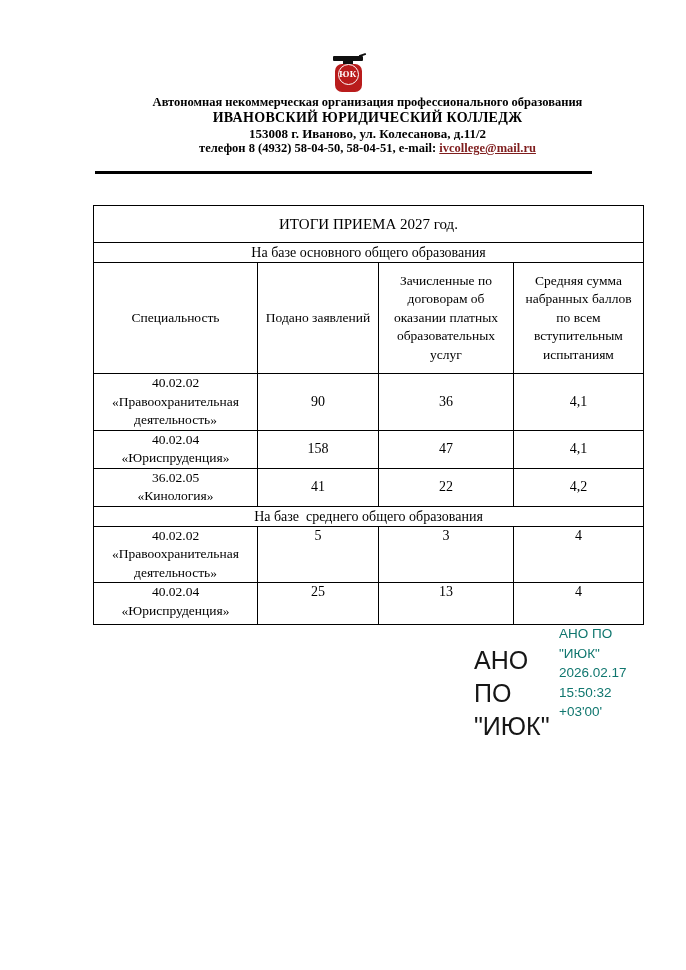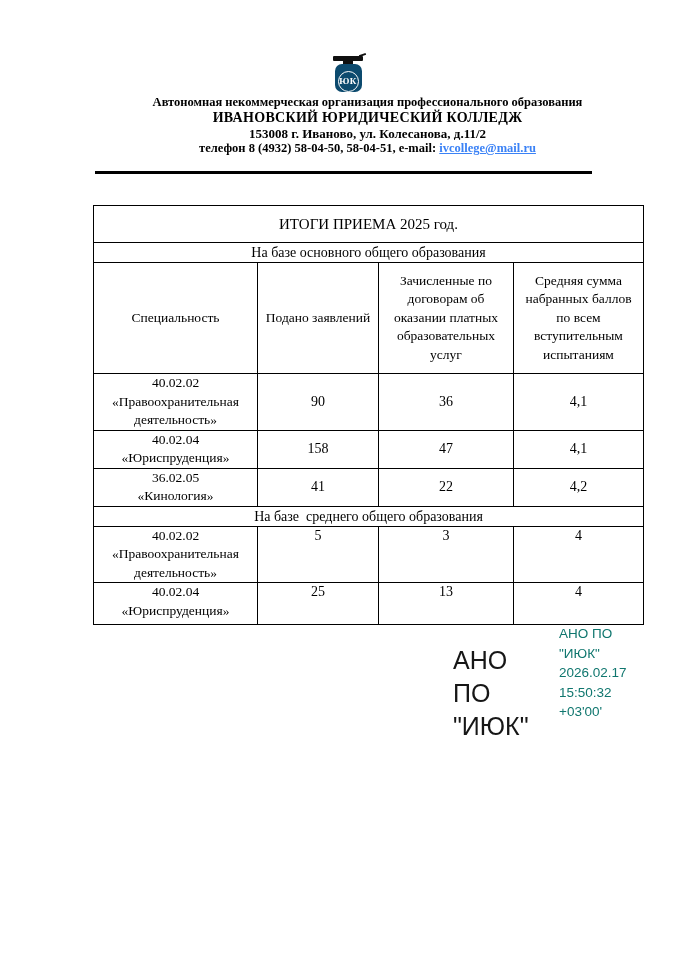--- a/index.html
+++ b/index.html
@@ -14,39 +14,39 @@
 
   
   .logo{position:absolute;left:330px;top:56px;width:36px;height:40px;}
   .logo-cap{position:relative;width:30px;height:5px;background:#101010;margin:0 auto;border-radius:1px;}
   .logo-cap::after{
     content:"";position:absolute;right:-3px;top:-2px;width:7px;height:2px;
     background:#101010;transform:rotate(-18deg);
   }
   .logo-neck{width:10px;height:3px;background:#101010;margin:0 auto;}
   .logo-body{
-    width:27px;height:28px;background:#0c4a6e;border-radius:7px;
-    margin:0 auto;display:flex;align-items:flex-end;justify-content:center;
+    width:27px;height:28px;background:#b91c1c;border-radius:7px;
+    margin:0 auto;display:flex;align-items:flex-start;justify-content:center;
   }
   .logo-ring{
     width:19px;height:19px;border:1.5px solid #fff;border-radius:50%;
     color:#fff;font-size:9px;line-height:18px;font-weight:bold;text-align:center;
     letter-spacing:0.5px;
   }
 
   
   .letterhead{
     position:absolute;left:95px;top:95px;width:545px;
     text-align:center;font-weight:bold;
   }
   .lh-line1{font-size:12.5px;line-height:15px;text-align:center;}
   .lh-line2{font-size:14px;line-height:16px;letter-spacing:0.3px;}
   .lh-line3{font-size:13px;line-height:15px;}
   .lh-line4{font-size:12.5px;line-height:15px;}
-  .email-link{color:#3b82f6;text-decoration:underline;font-weight:bold;}
+  .email-link{color:#7f1d1d;text-decoration:underline;font-weight:bold;}
 
   .header-rule{
     position:absolute;left:95px;top:171px;width:497px;height:2.5px;
     background:#000;
   }
 
   
   table.results{
     position:absolute;left:93px;top:205px;width:550px;
     border-collapse:collapse;table-layout:fixed;
@@ -66,21 +66,21 @@
   tr.row-top td{vertical-align:top;}
   tr.r1 td{height:55px;}
   tr.r2 td{height:37px;}
   tr.r3 td{height:35px;}
   tr.r4 td{height:54px;}
   tr.r5 td{height:41px;}
   .num{font-size:14px;}
 
   
   .sig-stamp{
-    position:absolute;left:453px;top:644px;
+    position:absolute;left:474px;top:644px;
     font-family:"Liberation Sans","DejaVu Sans",sans-serif;
     font-size:25px;line-height:33px;color:#161616;
   }
   .sig-details{
     position:absolute;left:559px;top:624px;
     font-family:"Liberation Sans","DejaVu Sans",sans-serif;
     font-size:13.5px;line-height:19.5px;color:#0f766e;
   }
 </style>
 </head>
@@ -109,21 +109,21 @@
 
   <table class="results">
     <colgroup>
       <col style="width:164px">
         <col style="width:121px">
         <col style="width:135px">
         <col style="width:130px">
     </colgroup>
     <tbody>
       <tr>
-        <td colspan="4" class="title-cell">ИТОГИ ПРИЕМА 2025 год.</td>
+        <td colspan="4" class="title-cell">ИТОГИ ПРИЕМА 2027 год.</td>
       </tr>
       <tr>
         <td colspan="4" class="section-cell">На базе основного общего образования</td>
       </tr>
       <tr class="head-row">
         <td>Специальность</td>
         <td>Подано заявлений</td>
         <td>Зачисленные по договорам об оказании платных образовательных услуг</td>
         <td>Средняя сумма набранных баллов по всем вступительным испытаниям</td>
       </tr>

